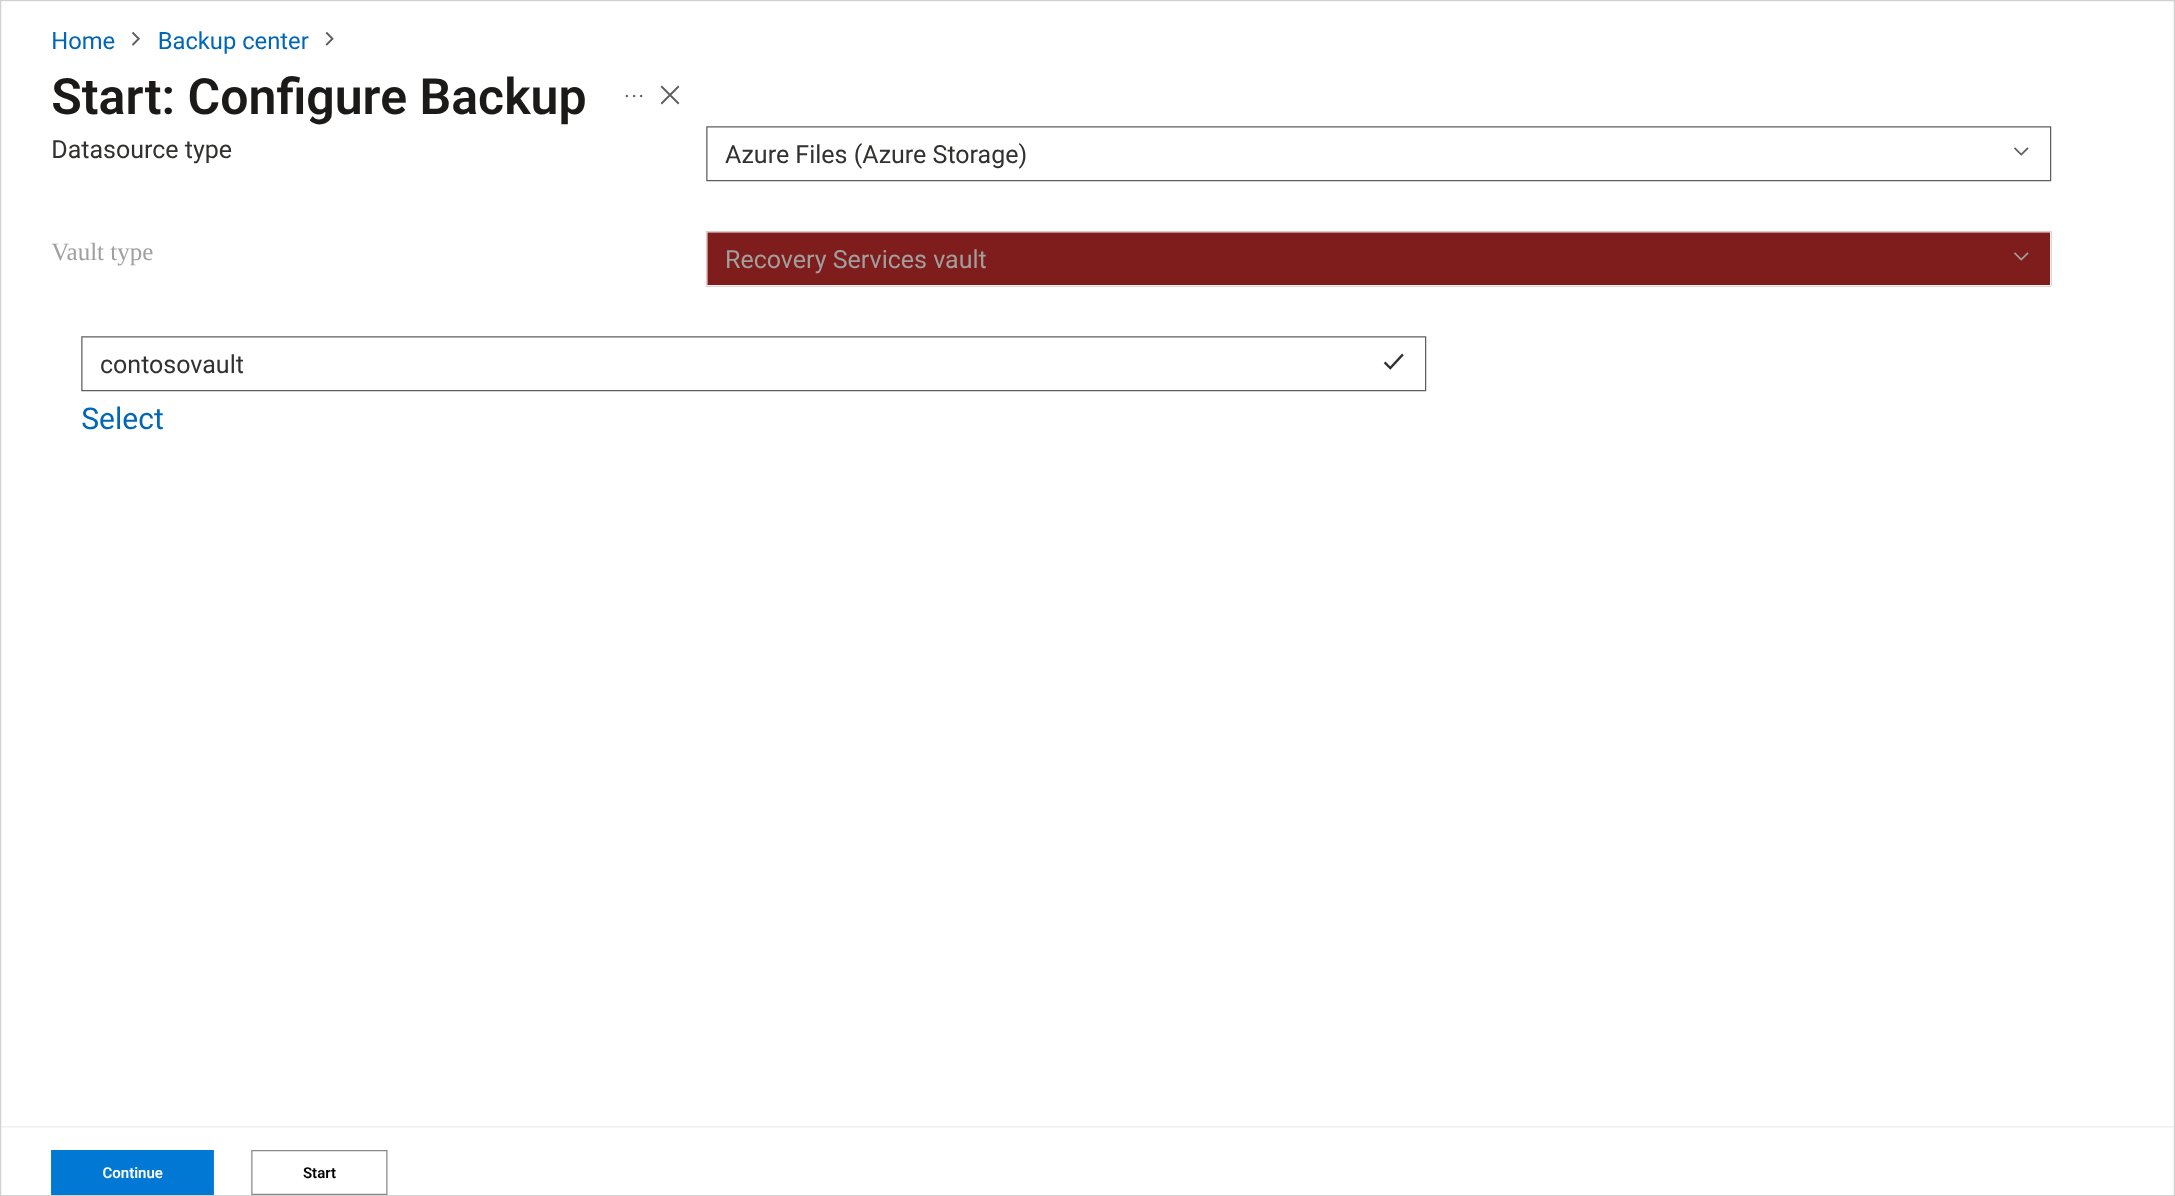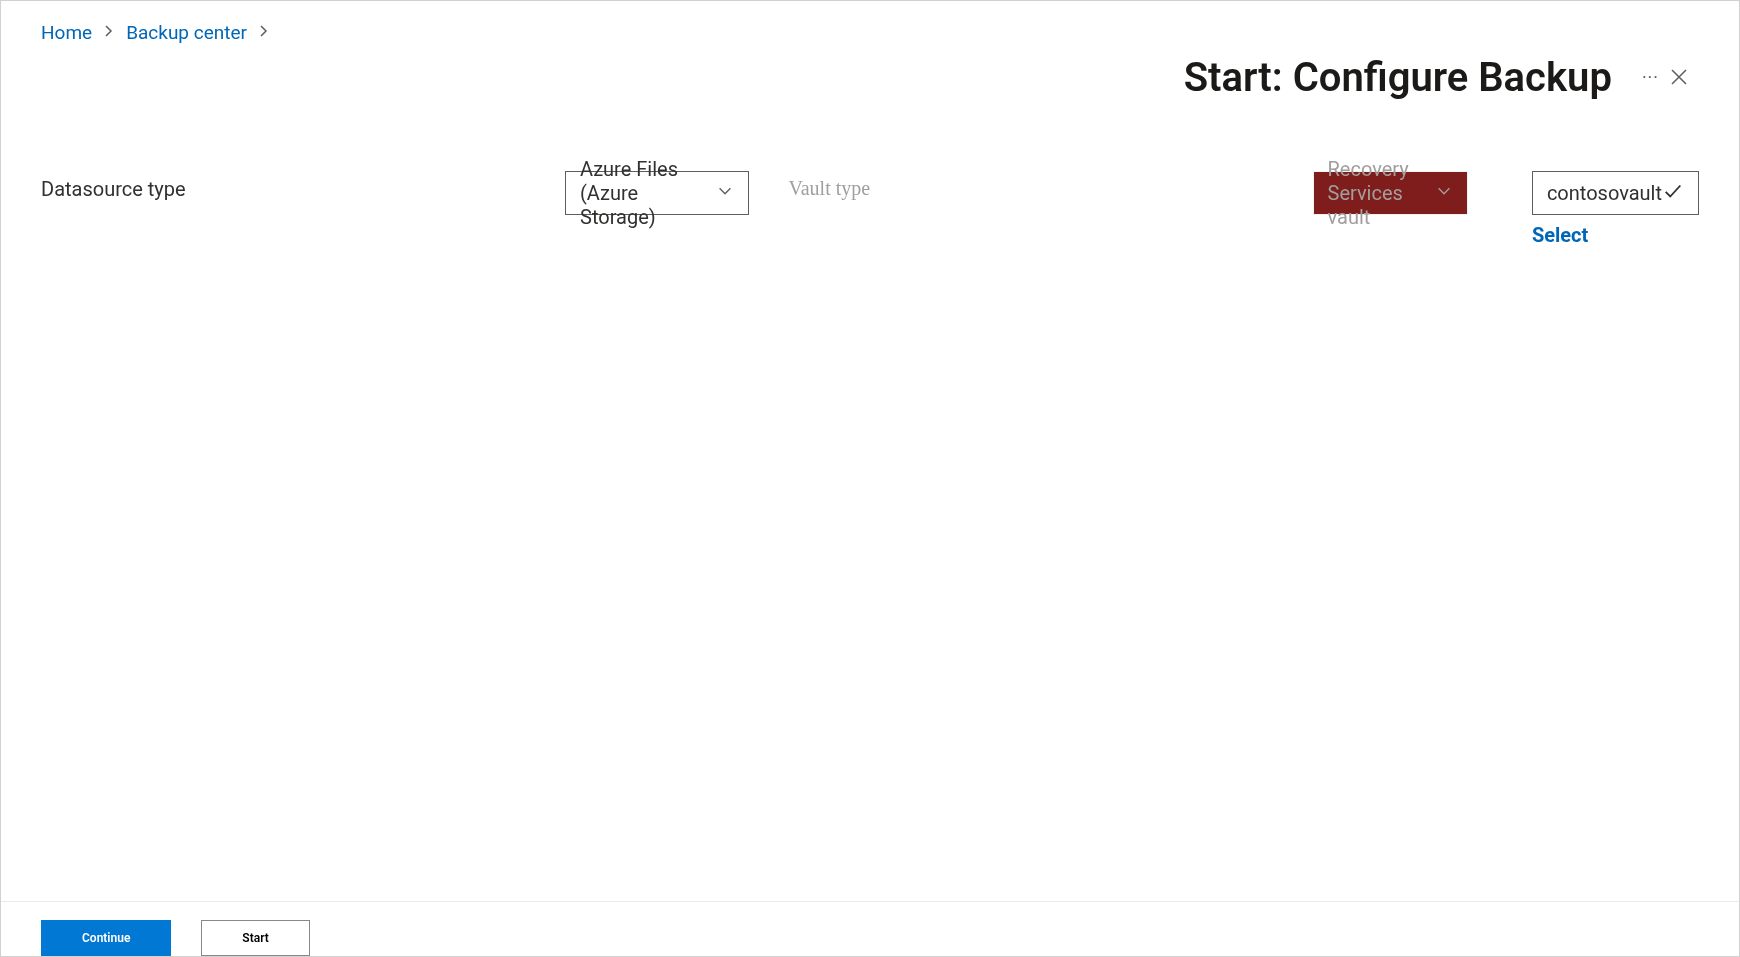--- a/index.html
+++ b/index.html
@@ -34,22 +34,21 @@
       color: #0067b8;
       text-decoration: none;
     }
     .breadcrumb .sep {
       color: #605e5c;
       font-size: 16px;
     }
     .title-row {
       display: flex;
       align-items: center;
-      justify-content: flex-end;
-      margin-bottom: 70px;
+      justify-content: flex-start;
     }
     .title-left {
       display: flex;
       align-items: center;
       gap: 30px;
     }
     h1.page-title {
       font-size: 40px;
       font-weight: 600;
       color: #1b1a19;
@@ -61,21 +60,21 @@
       cursor: pointer;
     }
     .close-x {
       font-size: 26px;
       color: #605e5c;
       cursor: pointer;
       padding: 6px 10px;
     }
     .form-area {
       display: flex;
-      flex-direction: row;
+      flex-direction: column;
       gap: 40px;
     }
     .form-row {
       display: flex;
       align-items: flex-start;
     }
     .form-label {
       width: 500px;
       font-size: 20px;
       color: #323130;
@@ -126,23 +125,22 @@
     }
     .select-box .check svg {
       width: 22px;
       height: 22px;
       stroke: #323130;
       fill: none;
       stroke-width: 2;
     }
     .helper-link {
       color: #0067b8;
-      font-size: 20px;
+      font-size: 24px;
       text-decoration: none;
-      font-weight: bold;
     }
     .footer-bar {
       position: absolute;
       bottom: 0;
       left: 0;
       right: 0;
       border-top: 1px solid #edebe9;
       padding: 18px 40px 0 40px;
       display: flex;
       gap: 30px;

